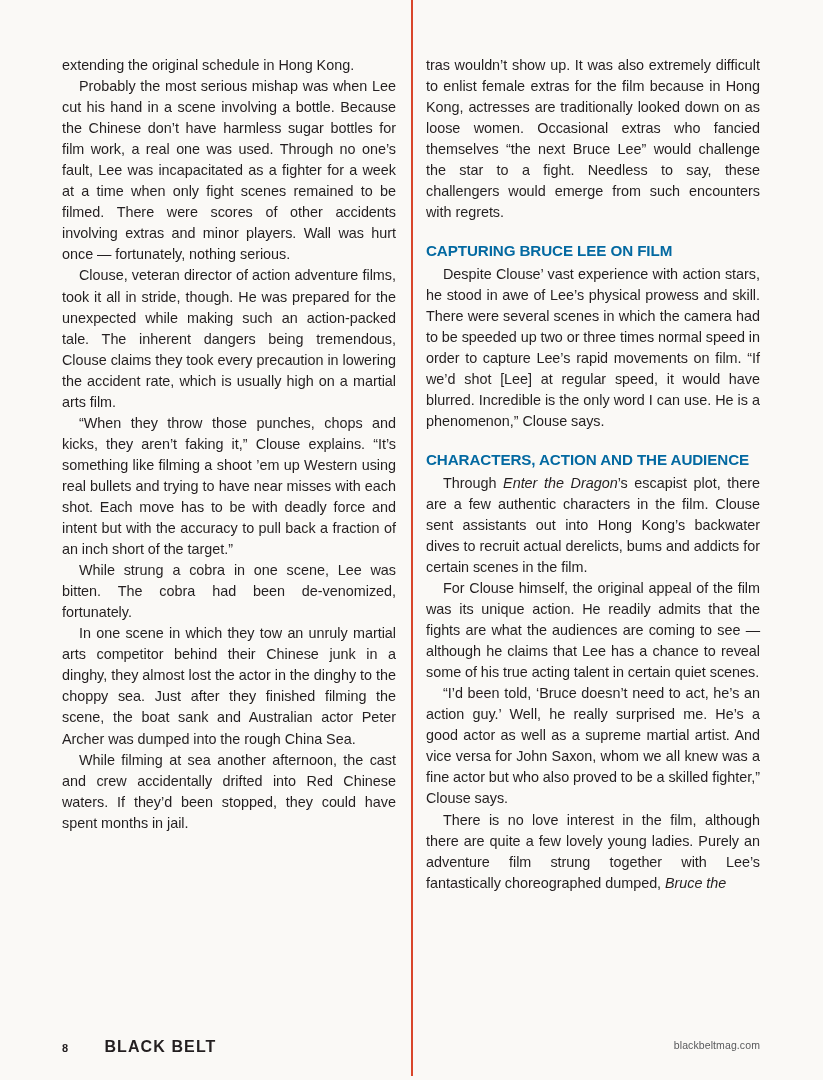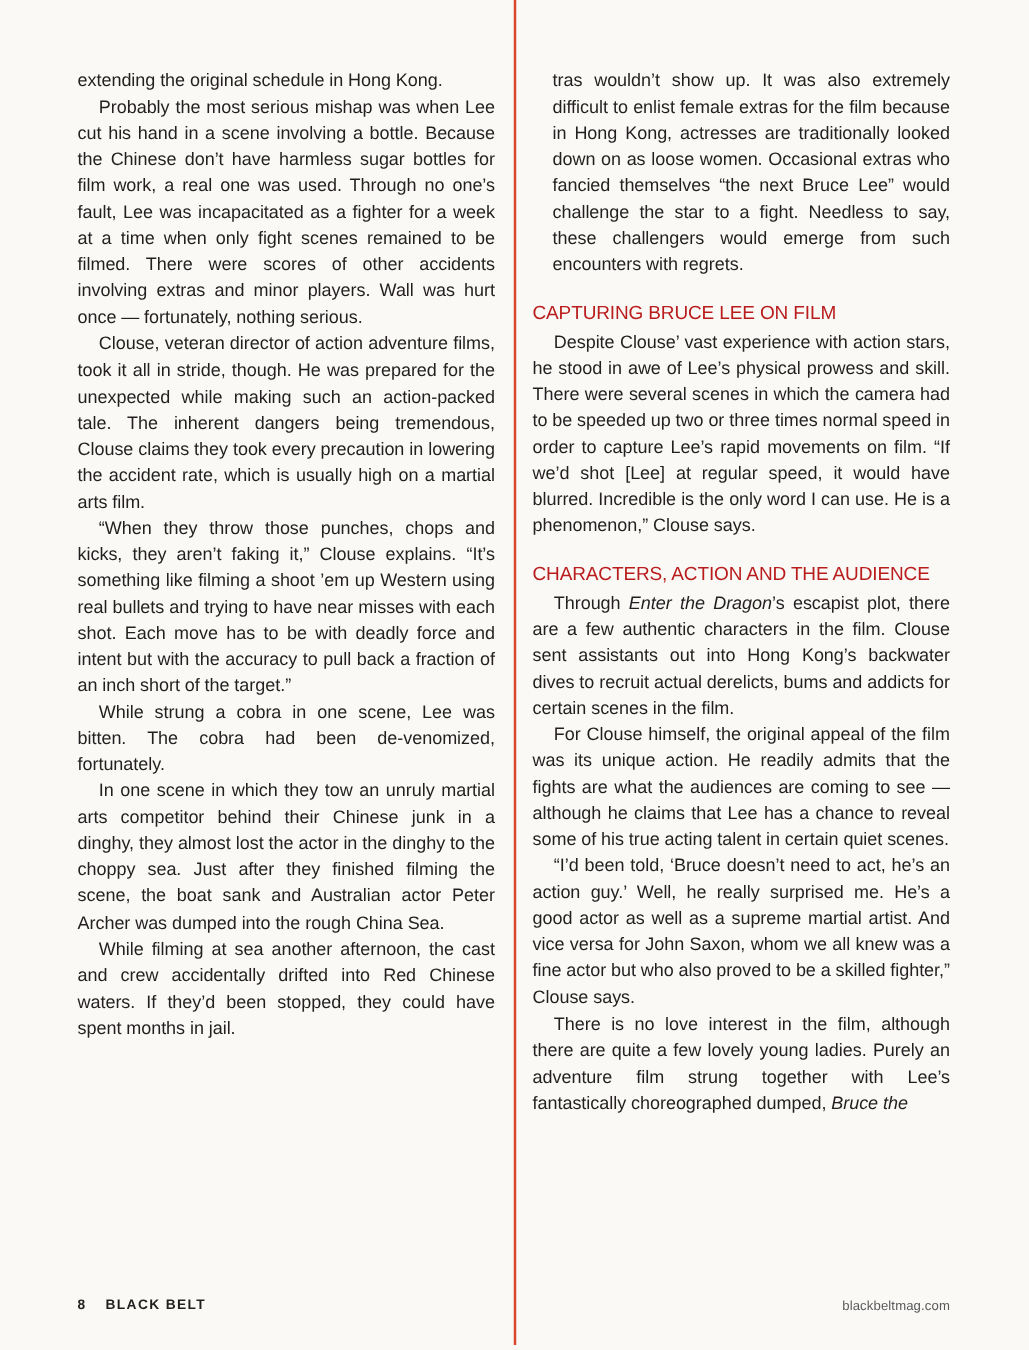--- a/index.html
+++ b/index.html
@@ -52,30 +52,30 @@
     margin: 0;
     font-size: 14.4px;
     line-height: 21.05px;
     text-align: justify;
     text-indent: 17px;
     hyphens: manual;
     letter-spacing: -0.02px;
     word-spacing: -0.1px;
   }
   p.body-par.no-indent { text-indent: 0; }
-  p.body-par.continued { text-indent: 0; margin-left: 16px; }
+  p.body-par.continued { text-indent: 0; }
 
   em { font-style: italic; }
 
   h2.section-head {
     margin: 18px 0 3px 0;
     font-size: 15.2px;
     line-height: 19.5px;
-    font-weight: normal;
-    color: #b91c1c;
+    font-weight: bold;
+    color: #0369a1;
     letter-spacing: -0.1px;
     text-transform: uppercase;
   }
 
   
   #footer {
     position: absolute;
     left: 0;
     top: 1038px;
     width: 823px;
@@ -89,24 +89,25 @@
     align-items: baseline;
     gap: 16px;
   }
   #folio-number {
     font-size: 11px;
     font-weight: bold;
     letter-spacing: 0.3px;
     color: #231f20;
   }
   #magazine-name {
-    font-size: 11px;
+    font-size: 16px;
     font-weight: bold;
     letter-spacing: 1.1px;
     color: #231f20;
+    margin-left: 20px;
   }
   #footer-url {
     position: absolute;
     right: 63px;
     top: 1px;
     font-size: 10.5px;
     letter-spacing: 0.1px;
     color: #58595b;
     padding-left: 45px;
   }

